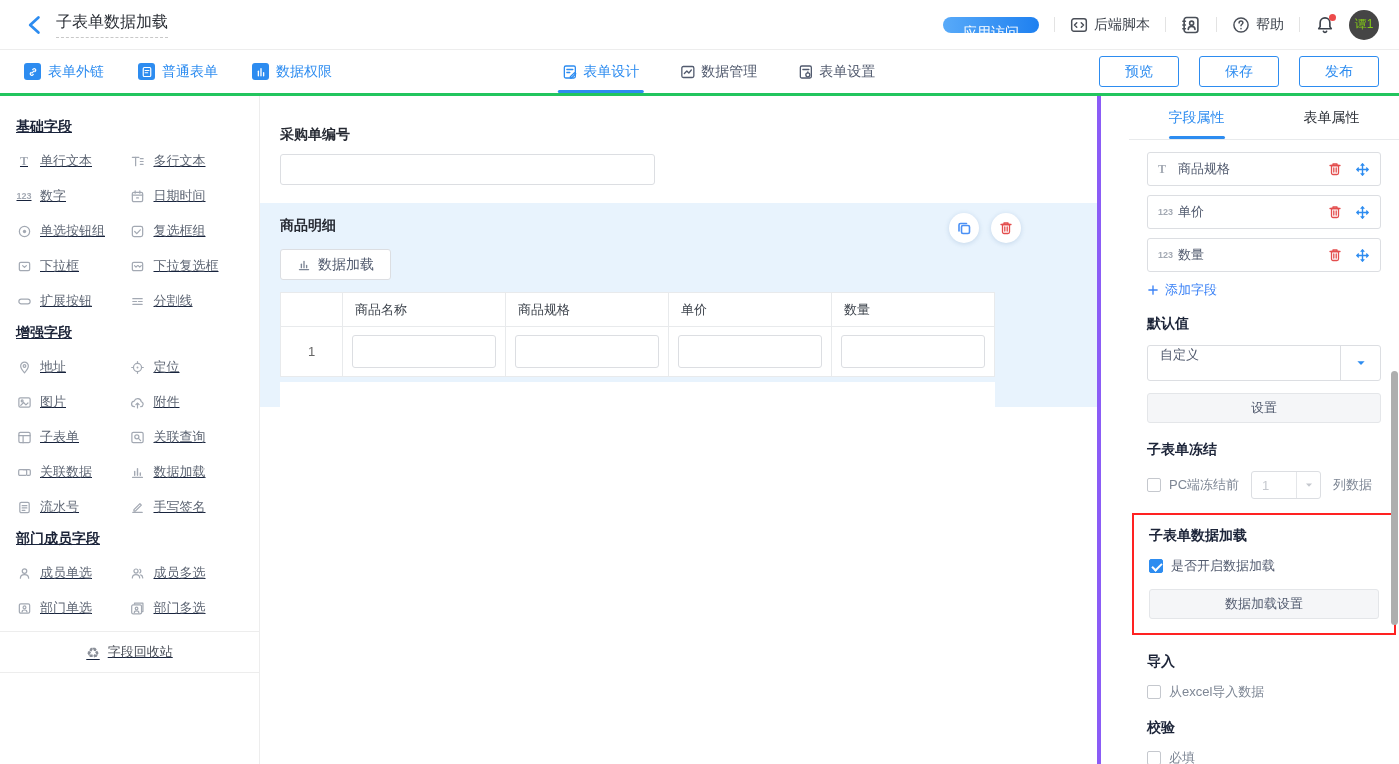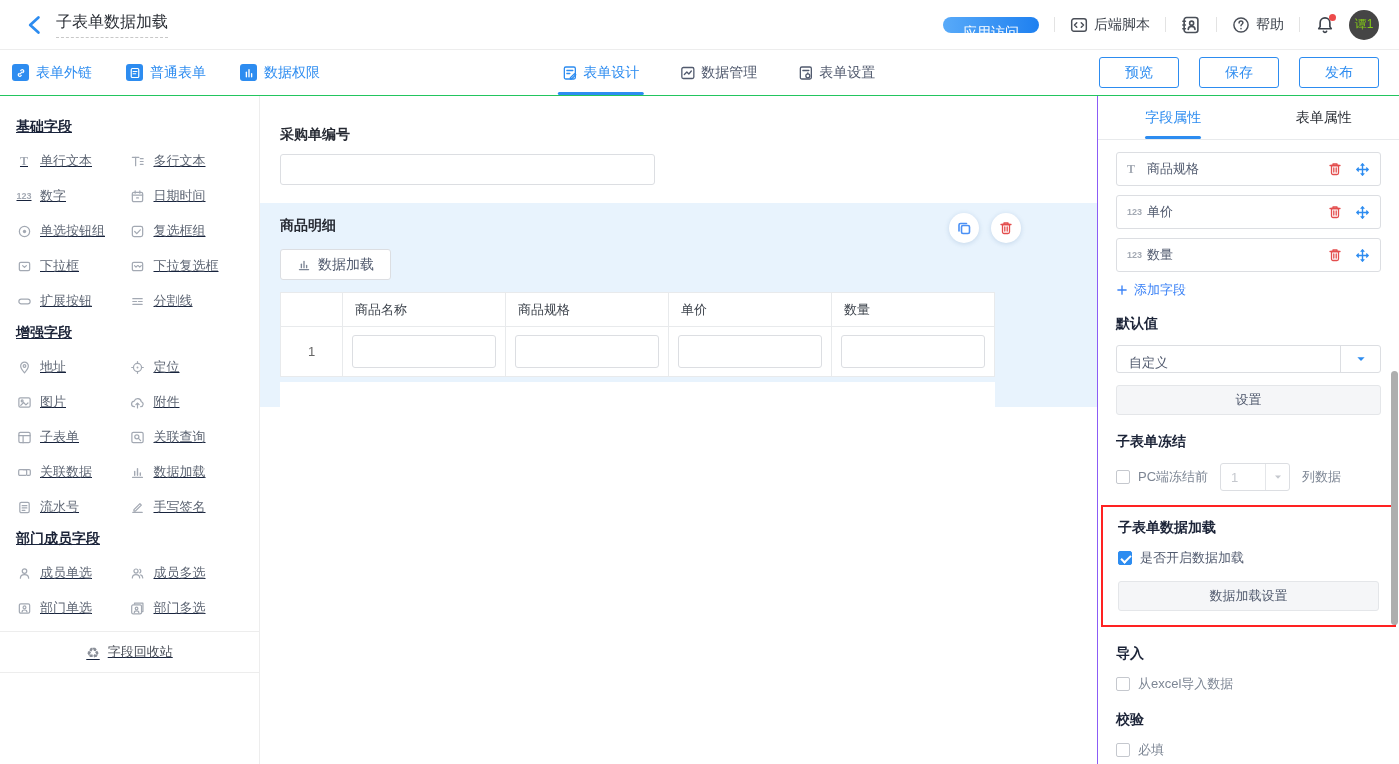--- a/index.html
+++ b/index.html
@@ -15,21 +15,21 @@
   .tb-spacer { flex:1; }
   .pill { background:linear-gradient(90deg,#58aaf9,#1e80f0); color:#fff; border:none; border-radius:16px; height:16px; padding:7px 20px; font-size:14px; cursor:pointer; }
   .vdiv { width:1px; height:15px; background:#e3e3e3; margin:0 15px; }
   .hitem { display:flex; align-items:center; gap:6px; color:#3c424b; cursor:pointer; }
   .hicon { width:18px; height:18px; color:#4a4f58; }
   .bellwrap { position:relative; width:20px; height:20px; color:#3c424b; cursor:pointer; }
   .belldot { position:absolute; top:-1px; right:-1px; width:7px; height:7px; border-radius:50%; background:#ed4b4b; }
   .avatar { width:30px; height:30px; border-radius:50%; background:#454545; color:#84cc16; font-size:12px; display:grid; place-items:center; margin-left:14px; cursor:pointer; }
 
   
-  .toolbar { height:46px; flex:0 0 46px; display:flex; align-items:center; border-bottom:1px solid #22c55e; background:#fff; padding:0 20px 0 12px; position:relative; }
+  .toolbar { height:46px; flex:0 0 46px; display:flex; align-items:center; border-bottom:3px solid #22c55e; background:#fff; padding:0 20px 0 24px; position:relative; }
   .tleft { display:flex; align-items:center; gap:34px; }
   .titem { display:flex; align-items:center; gap:7px; color:#2d8cf0; cursor:pointer; }
   .iconbox { width:17px; height:17px; border-radius:3px; background:#2d8cf0; color:#fff; display:grid; place-items:center; }
   .iconbox svg { width:12px; height:12px; }
   .tabs { position:absolute; left:50%; transform:translateX(-44%); display:flex; gap:40px; height:100%; }
   .tab { display:flex; align-items:center; gap:6px; color:#515a6e; cursor:pointer; position:relative; height:100%; }
   .tab .ticn { width:16px; height:16px; }
   .tab.active { color:#2d8cf0; }
   .tab.active::after { content:""; position:absolute; left:-4px; right:-4px; bottom:0; height:3px; border-radius:2px; background:#2d8cf0; }
   .tright { margin-left:auto; display:flex; gap:20px; }
@@ -72,36 +72,36 @@
   .sf-th:last-child, .sf-td:last-child { border-right:none; }
   .col0 { width:62px; flex:0 0 62px; }
   .colN { flex:1; }
   .sf-th { height:34px; display:flex; align-items:center; padding:0 12px; color:#3c424b; font-size:13px; background:#fff; }
   .sf-td { height:50px; display:flex; align-items:center; padding:0 9px; }
   .sf-td.idx { justify-content:center; color:#666; font-size:13px; }
   .cellinput { width:100%; height:33px; border:1px solid #dcdee2; border-radius:3px; background:#fff; }
   .sf-strip { margin-top:5px; width:715px; height:34px; background:#fff; }
 
   
-  .panel { width:302px; flex:0 0 302px; border-left:1px solid #8b5cf6; background:#fff; position:relative; overflow:hidden; }
+  .panel { width:302px; flex:0 0 302px; border-left:4px solid #8b5cf6; background:#fff; position:relative; overflow:hidden;padding-left:28px; }
   .ptabs { height:44px; display:flex; border-bottom:1px solid #e8eaec; }
   .ptab { flex:1; display:grid; place-items:center; color:#2b2f36; cursor:pointer; position:relative; font-size:14px; }
   .ptab.active { color:#2d8cf0; }
   .ptab.active::after { content:""; position:absolute; bottom:0; left:50%; transform:translateX(-50%); width:56px; height:3px; border-radius:2px; background:#2d8cf0; }
   .pbody { padding:12px 18px 0 18px; }
   .frow { height:34px; border:1px solid #dcdee2; border-radius:3px; display:flex; align-items:center; padding:0 10px; margin-bottom:9px; background:#fff; }
   .ficon { width:20px; color:#9aa1ab; display:flex; align-items:center; }
   .flabel { font-size:13px; color:#515a6e; }
   .fsp { flex:1; }
   .fdel { width:16px; height:16px; color:#e34d4d; cursor:pointer; margin-right:12px; }
   .fmove { width:15px; height:15px; color:#2d8cf0; cursor:grab; }
   .addfield { display:flex; align-items:center; gap:6px; color:#3b82f6; font-size:13px; margin:4px 0 16px 0; cursor:pointer; }
   .addfield svg { width:12px; height:12px; }
   .ptitle { font-weight:bold; font-size:14px; color:#1c2438; margin:6px 0 12px 0; }
-  .pselect { height:28px; border:1px solid #dcdee2; border-radius:3px; display:flex; align-items:flex-end; cursor:pointer; }
+  .pselect { height:36px; border:1px solid #dcdee2; border-radius:3px; display:flex; align-items:flex-start; cursor:pointer; }
   .psel-val { flex:1; padding-left:12px; font-size:13px; color:#515a6e; }
   .psel-caret { width:40px; align-self:stretch; border-left:1px solid #dcdee2; display:grid; place-items:center; color:#2d8cf0; }
   .psel-caret svg { width:12px; height:12px; }
   .gbtn { margin-top:12px; width:100%; height:30px; background:#f5f6f8; border:1px solid #e4e6e9; border-radius:3px; color:#515a6e; font-size:13px; cursor:pointer; }
   .cbrow { display:flex; align-items:center; gap:8px; margin-bottom:4px; }
   .cb { width:14px; height:14px; border:1px solid #c5c8ce; border-radius:2px; background:#fff; flex:0 0 14px; cursor:pointer; }
   .cb.on { background:#2d8cf0; border-color:#2d8cf0; position:relative; }
   .cb.on::after { content:""; position:absolute; left:4px; top:1px; width:4px; height:8px; border:solid #fff; border-width:0 2px 2px 0; transform:rotate(45deg); }
   .cbl { font-size:13px; color:#7d8694; }
   .cbl.dark { color:#515a6e; }

